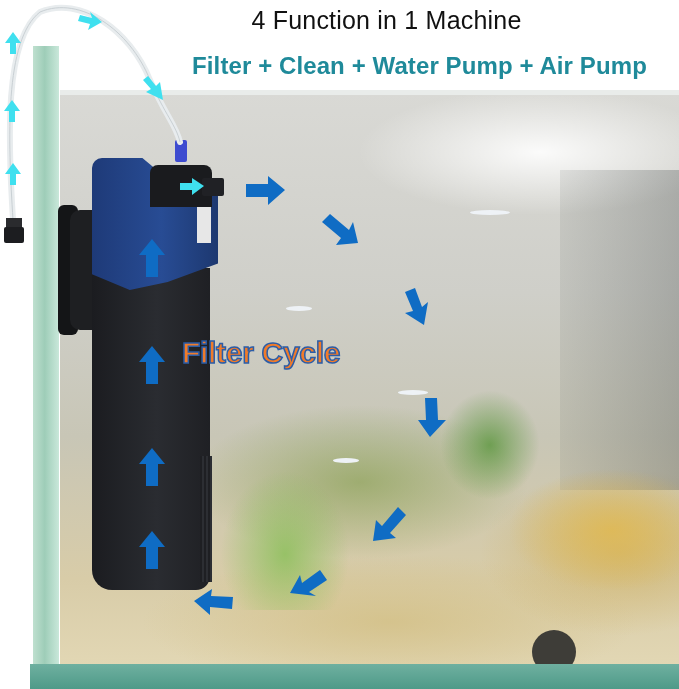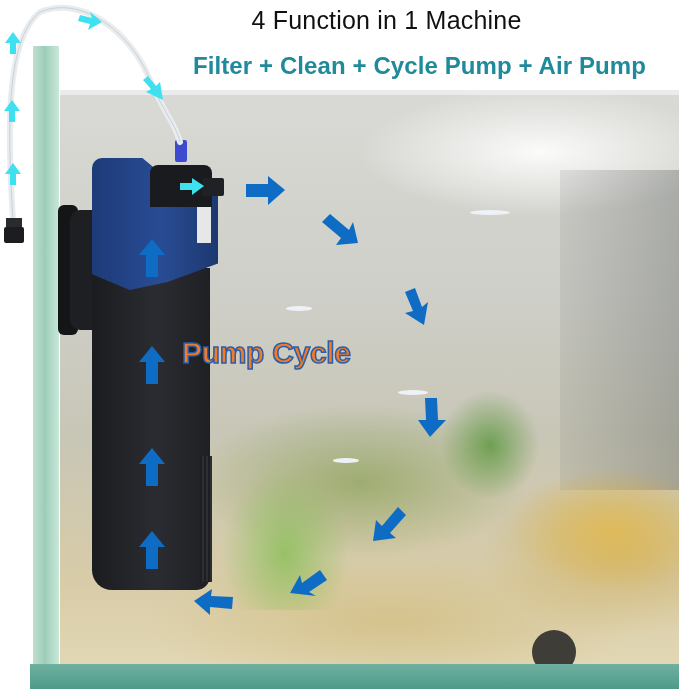--- a/index.html
+++ b/index.html
@@ -38,21 +38,21 @@
   .label { left:197px; top:207px; width:14px; height:36px; background:#e7e7e7; }
   .nozzle { left:202px; top:178px; width:22px; height:18px; background:#202125; border-radius:2px; }
   .valve { left:175px; top:140px; width:12px; height:22px; background:#3d4bd0; border-radius:2px; }
   
   .cycle { left:182px; top:336px; font-size:30px; font-weight:bold; color:#f07b2a; -webkit-text-stroke:1.5px #2b5da8; letter-spacing:-0.3px; white-space:nowrap; }
 </style>
 </head>
 <body>
 
 <div class="abs title">4 Function in 1 Machine</div>
-<div class="abs subtitle">Filter + Clean + Cycle Pump + Air Pump</div>
+<div class="abs subtitle">Filter + Clean + Water Pump + Air Pump</div>
 
 <div class="abs tank-water"></div>
 <div class="abs tank-right-dark"></div>
 <div class="abs moss"></div>
 <div class="abs net"></div>
 <div class="abs plant"></div>
 <div class="abs ball"></div>
 <div class="abs fish" style="left:286px;top:306px;width:26px;"></div>
 <div class="abs fish" style="left:398px;top:390px;width:30px;"></div>
 <div class="abs fish" style="left:333px;top:458px;width:26px;"></div>
@@ -97,13 +97,13 @@
     <polygon points="290,593 300,575 302,583 320,570 327,580 309,592 316,596"></polygon>
     <polygon points="194,601 212,589 211,596 233,597 232,609 210,607 210,615"></polygon>
 
     <polygon points="152,239 139,255 146,255 146,277 158,277 158,255 165,255"></polygon>
     <polygon points="152,346 139,362 146,362 146,384 158,384 158,362 165,362"></polygon>
     <polygon points="152,448 139,464 146,464 146,486 158,486 158,464 165,464"></polygon>
     <polygon points="152,531 139,547 146,547 146,569 158,569 158,547 165,547"></polygon>
   </g>
 </svg>
 
-<div class="abs cycle">Pump Cycle</div>
+<div class="abs cycle">Filter Cycle</div>
 
 </body></html>

